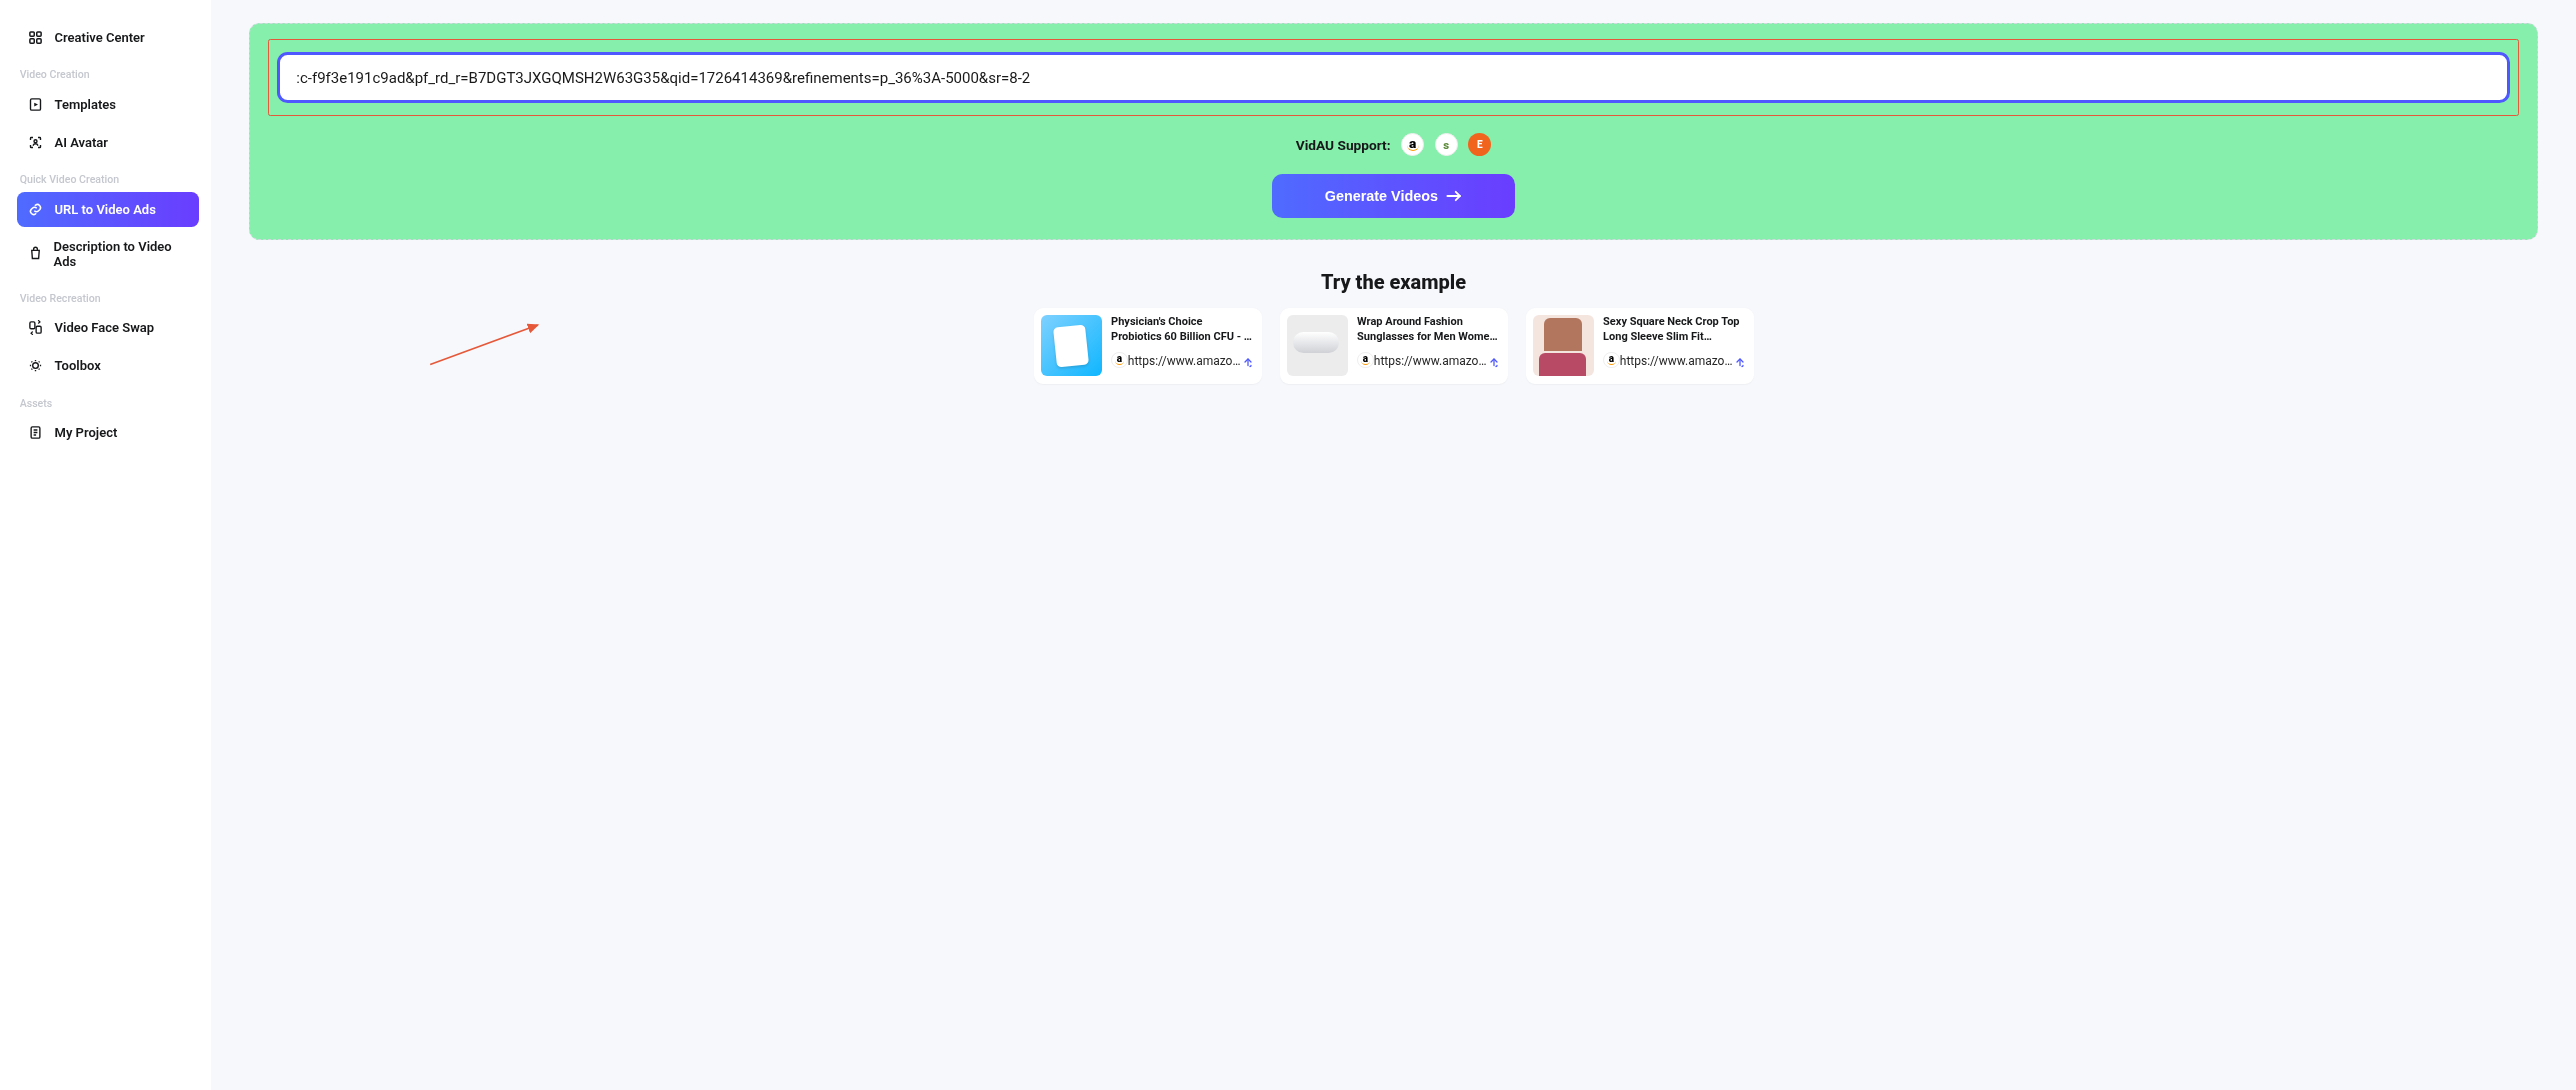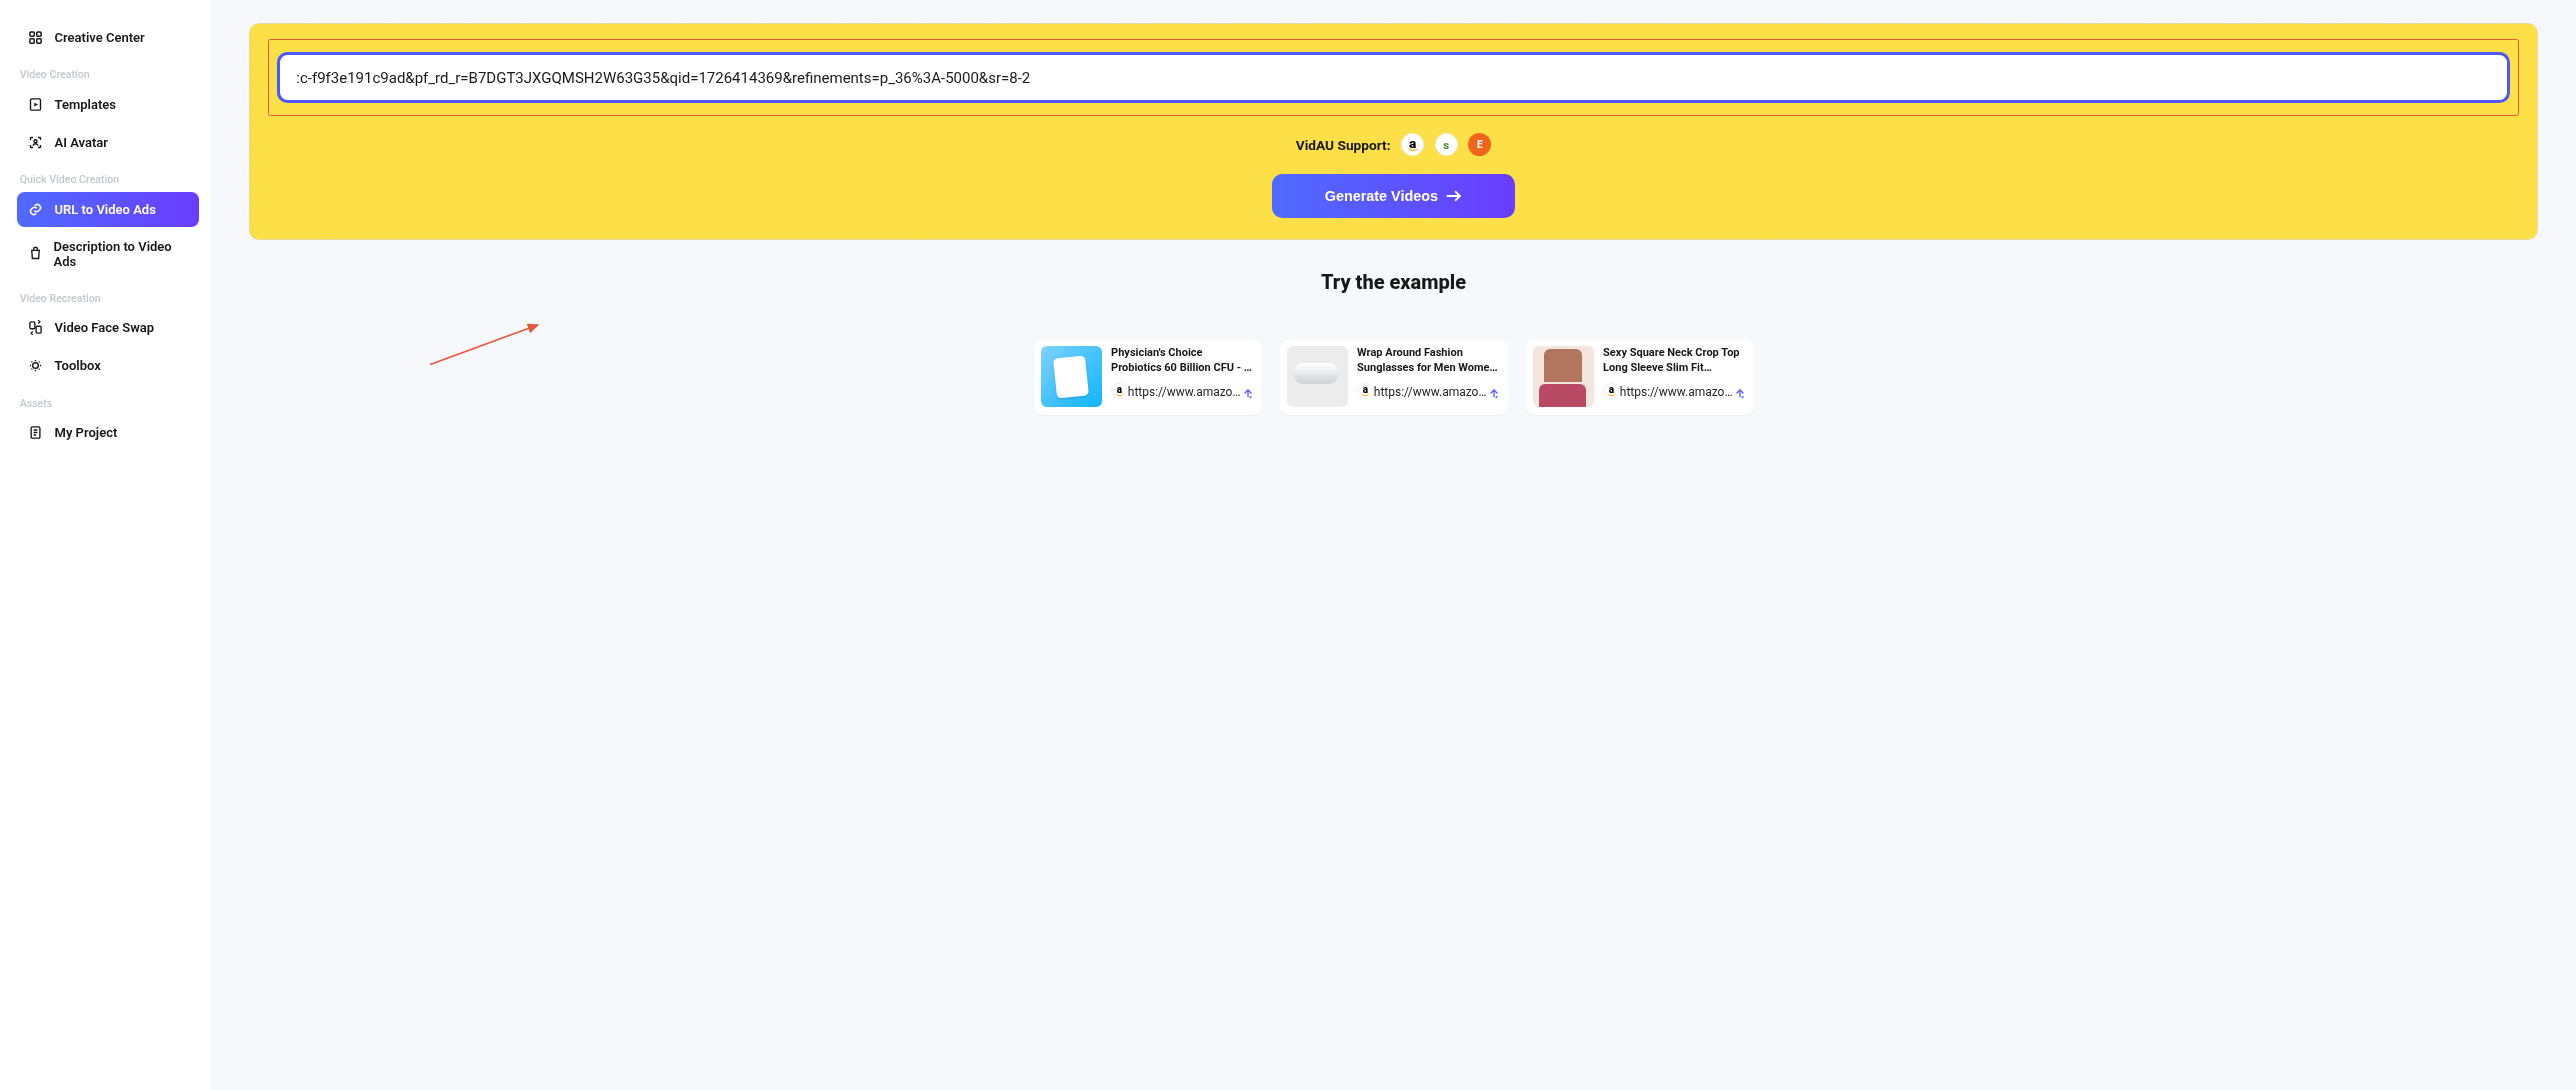--- a/index.html
+++ b/index.html
@@ -60,21 +60,21 @@
     text-align: center;
     font-size: 25px;
     font-weight: 800;
     margin-bottom: 27px;
   }
 
   .panel {
     border: 1.5px dashed #d4d7e2;
     border-radius: 10.6px;
     padding: 15px 18px 21px 18px;
-    background: #fde047;
+    background: #86efac;
     position: relative;
   }
 
   .annot-box-outer {
     border: 1.5px solid #e5593a;
     border-radius: 2.3px;
     padding: 12px 7.6px;
   }
 
   .url-input {
@@ -171,21 +171,20 @@
   .example-card {
     background: #ffffff;
     border-radius: 9px;
     width: 228px;
     padding: 7.6px;
     display: flex;
     gap: 9px;
     align-items: flex-start;
     box-shadow: 0 0.8px 1.5px rgba(0,0,0,0.04);
     cursor: pointer;
-    margin-top: 31px;
   }
   .thumb {
     width: 61px; height: 61px;
     border-radius: 6px;
     flex-shrink: 0;
     background: #dbe2ef;
   }
   .thumb.blue { background: linear-gradient(135deg,#7fd1ff,#0fb6ff); position:relative; }
   .thumb.blue::after { content:""; position:absolute; left:13.7px; top:10.6px; width:32px; height:40px; background:#fff; border-radius:4.6px; transform:rotate(-6deg); box-shadow:0 1.5px 3px rgba(0,0,0,.15);}
   .thumb.grey { background:#ececec; position:relative; }

